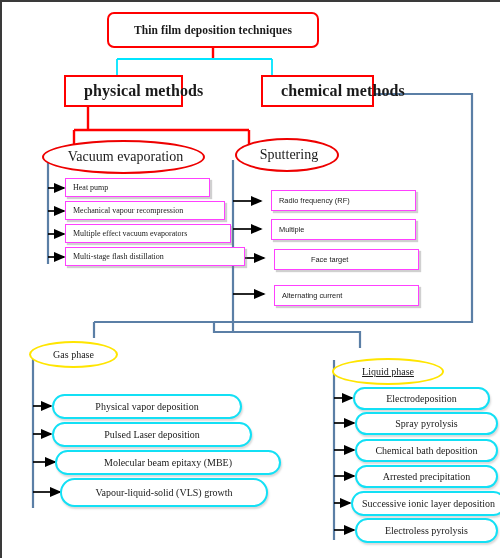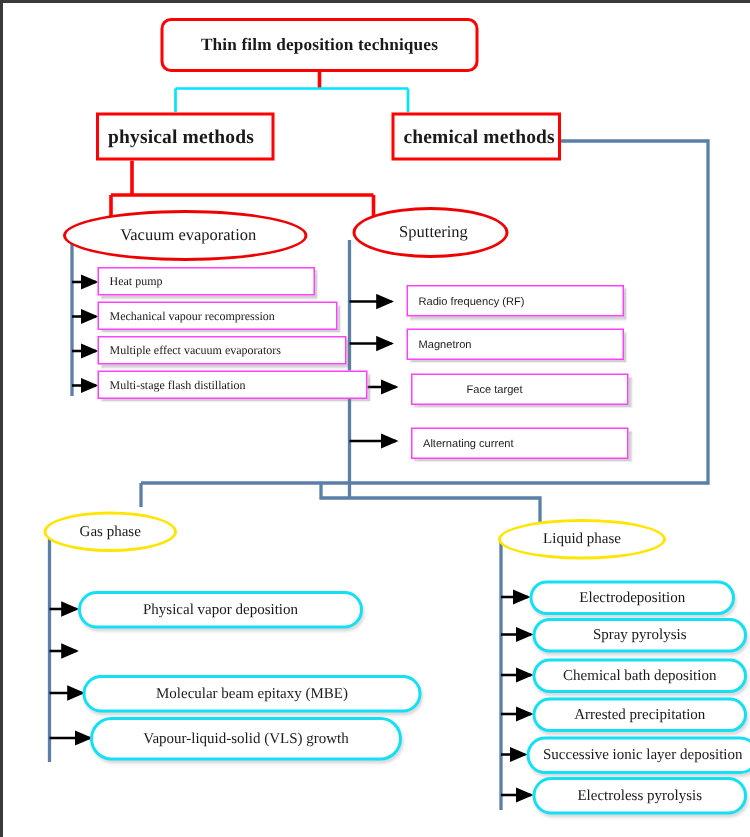--- a/index.html
+++ b/index.html
@@ -33,32 +33,32 @@
     justify-content:center;
     font-size:11.5px;
     font-weight:bold;
     letter-spacing:.1px;
   }
 
   
   .method-box{
     border:2px solid #ff0000;
     background:#ffffff;
-    font-size:13px;
+    font-size:16px;
     font-weight:bold;
-    padding-left:6px;
+    padding-left:18px;
     letter-spacing:.1px;
   }
 
   
   .ellipse-red{
     border:2px solid #ee0000;
     border-radius:50%;
     background:#ffffff;
-    font-size:11px;
+    font-size:14px;
     justify-content:center;
     padding-left:4px;
   }
   
   .ellipse-yellow{
     border:2.2px solid #ffe500;
     border-radius:50%;
     background:#ffffff;
     font-size:10px;
     justify-content:center;
@@ -184,44 +184,47 @@
   </div>
 
   <div class="node ellipse-red" style="left:233px;top:136px;width:104px;height:34px;">
     <span class="lbl">Sputtering</span>
   </div>
 
   <div class="node leaf-magenta sans" style="left:269px;top:188px;width:145px;height:21px;">
     <span class="lbl">Radio frequency (RF)</span>
   </div>
   <div class="node leaf-magenta sans" style="left:269px;top:217px;width:145px;height:21px;">
-    <span class="lbl">Magnetron</span>
+    <span class="lbl">Multiple</span>
   </div>
   <div class="node leaf-magenta sans" style="left:272px;top:247px;width:145px;height:21px;padding-left:36px;">
     <span class="lbl">Face target</span>
   </div>
   <div class="node leaf-magenta sans" style="left:272px;top:283px;width:145px;height:21px;">
     <span class="lbl">Alternating current</span>
   </div>
 
   <div class="node ellipse-yellow" style="left:27px;top:339px;width:89px;height:27px;">
     <span class="lbl">Gas phase</span>
   </div>
 
   <div class="node leaf-cyan" style="left:50px;top:392px;width:190px;height:25px;">
     <span class="lbl">Physical vapor deposition</span>
   </div>
+  <div class="node leaf-cyan" style="left:50px;top:420px;width:200px;height:25px;">
+    <span class="lbl">Pulsed Laser deposition</span>
+  </div>
   <div class="node leaf-cyan" style="left:53px;top:448px;width:226px;height:25px;">
     <span class="lbl">Molecular beam epitaxy (MBE)</span>
   </div>
   <div class="node leaf-cyan" style="left:58px;top:476px;width:208px;height:29px;">
     <span class="lbl">Vapour-liquid-solid (VLS) growth</span>
   </div>
 
-  <div class="node ellipse-yellow" style="left:330px;top:344px;width:112px;height:27px;">
+  <div class="node ellipse-yellow" style="left:330px;top:356px;width:112px;height:27px;text-decoration:underline;">
     <span class="lbl">Liquid phase</span>
   </div>
 
   <div class="node leaf-cyan" style="left:351px;top:385px;width:137px;height:23px;">
     <span class="lbl">Electrodeposition</span>
   </div>
   <div class="node leaf-cyan" style="left:353px;top:410px;width:143px;height:23px;">
     <span class="lbl">Spray pyrolysis</span>
   </div>
   <div class="node leaf-cyan" style="left:353px;top:437px;width:143px;height:23px;">

